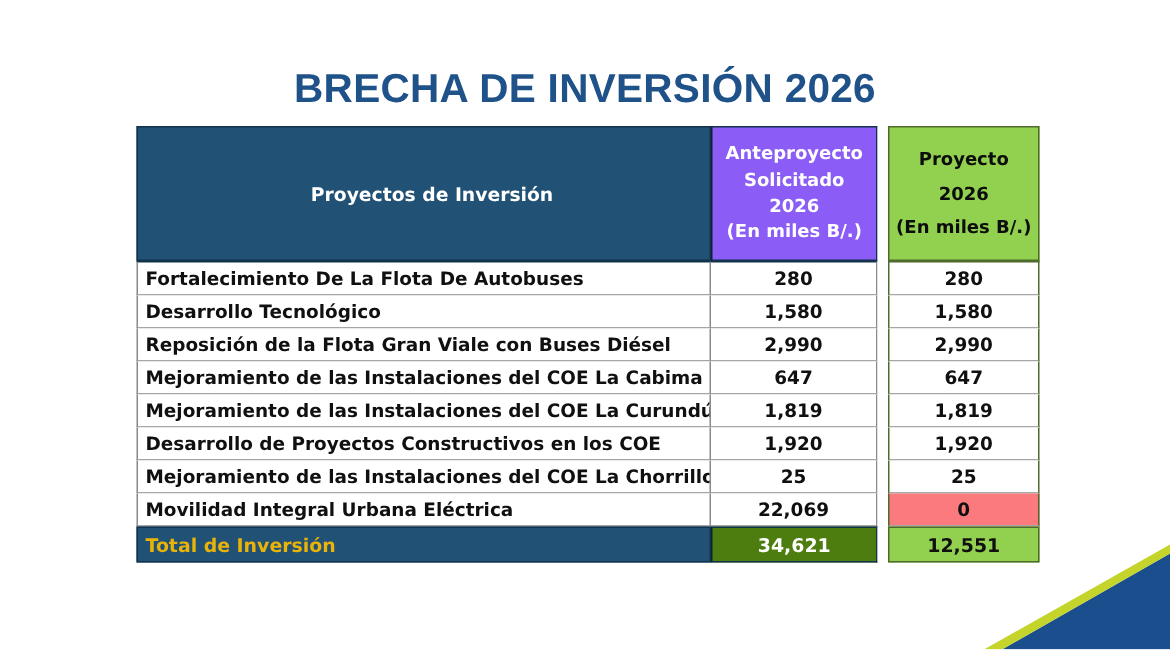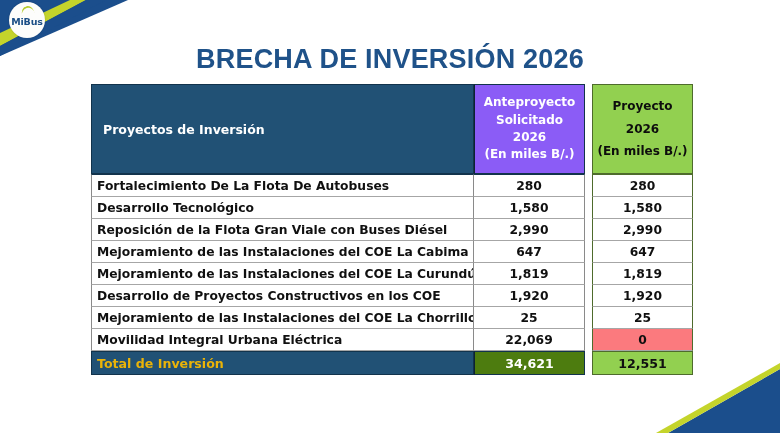--- a/index.html
+++ b/index.html
@@ -110,21 +110,21 @@
   thead th {
     vertical-align: middle;
     padding: 0;
   }
   .th-name {
     background: #215175;
     color: #ffffff;
     height: 88px;
     font-size: 12.5px;
     font-weight: bold;
-    text-align: left;
+    text-align: center;
     border: 1px solid #12334c;
     font-family: "DejaVu Sans", sans-serif;
     padding-left: 11px;
   }
   .th-ante {
     background: #8b5cf6;
     color: #ffffff;
     height: 88px;
     font-size: 12px;
     font-weight: bold;
@@ -227,31 +227,20 @@
     color: #101010;
     text-align: center;
     border: 1px solid #4e6b2c;
   }
 </style>
 </head>
 <body>
 
 <div class="slide">
 
-  <div class="corner-tl">
-    <svg width="150" height="62" viewBox="0 0 150 62">
-      <polygon points="0,0 128,0 0,56" fill="#1b4e8c"></polygon>
-      <polygon points="70,0 86,0 0,46 0,33" fill="#c4d42b"></polygon>
-      <polygon points="86,0 106,0 0,56 0,46" fill="#1b4e8c"></polygon>
-    </svg>
-    <div class="logo-badge">
-      <span class="logo-text">MiBus</span>
-    </div>
-    <div class="logo-swoosh"></div>
-  </div>
 
   <div class="corner-br">
     <svg width="160" height="70" viewBox="0 0 160 70">
       <polygon points="160,70 160,6 48,70" fill="#1b4e8c"></polygon>
       <polygon points="160,6 160,0 36,70 48,70" fill="#c4d42b"></polygon>
     </svg>
   </div>
 
   <div class="title">BRECHA DE INVERSIÓN 2026</div>
 

